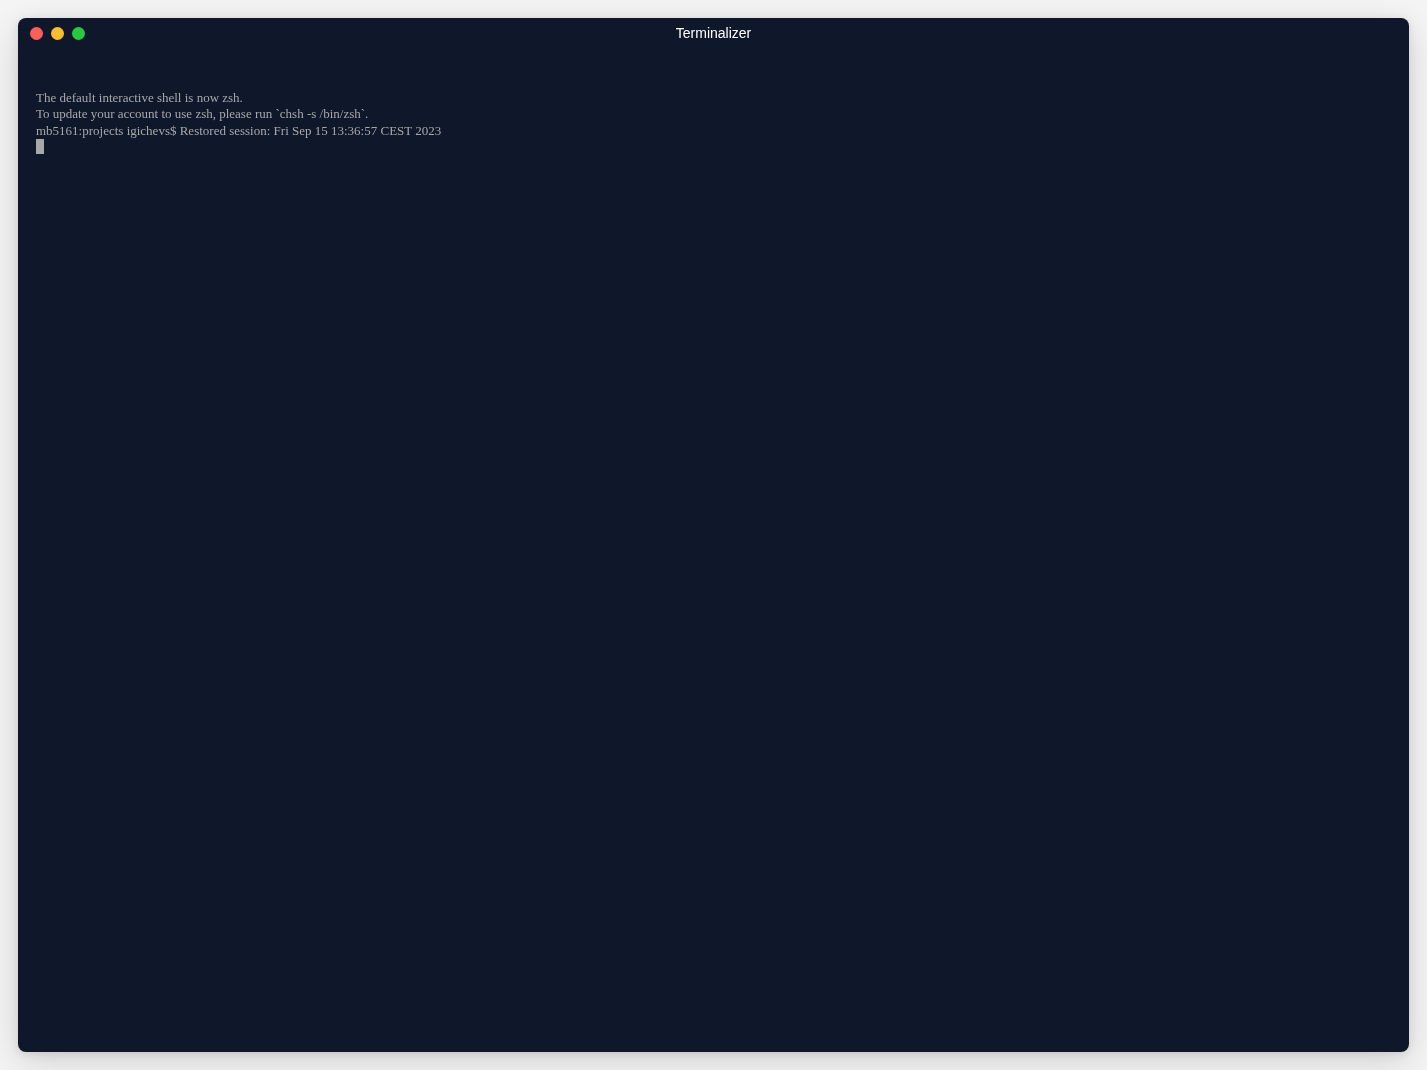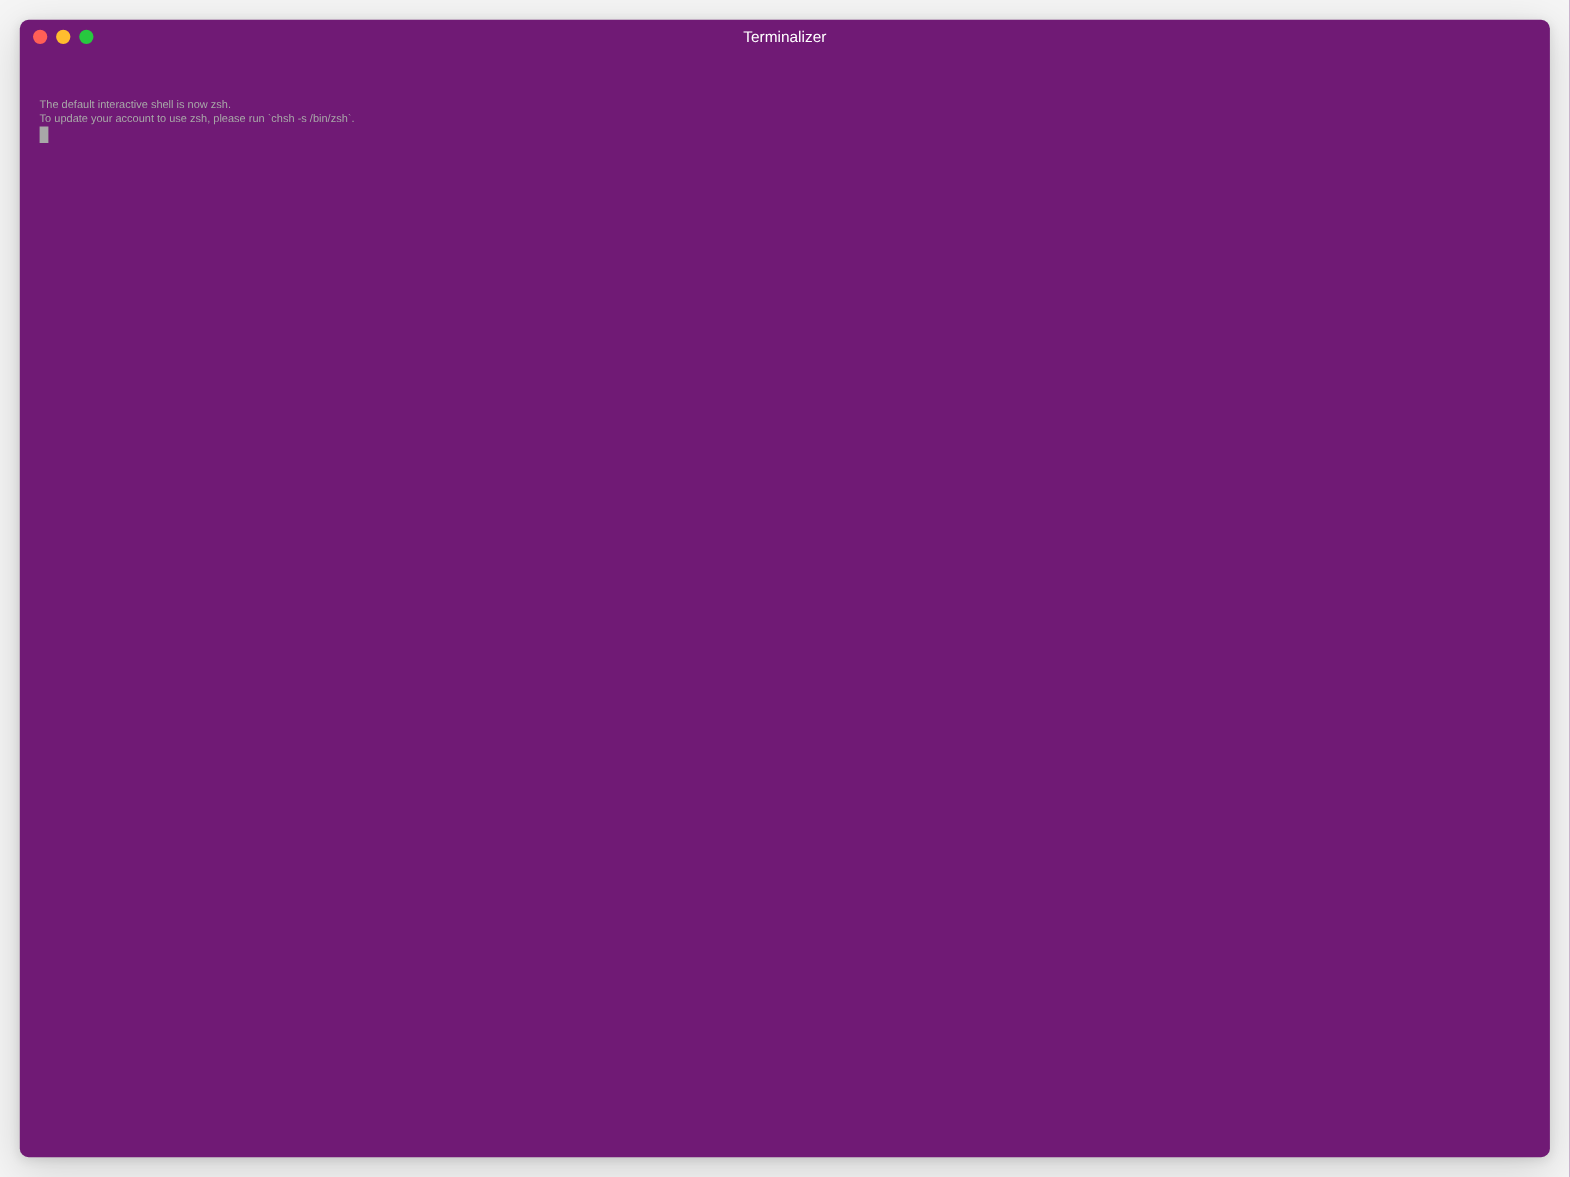--- a/index.html
+++ b/index.html
@@ -12,21 +12,21 @@
       background: #f5f5f5;
       font-family: -apple-system, BlinkMacSystemFont, 'Segoe UI', sans-serif;
       width: 1427px;
       height: 1070px;
       padding: 18px;
     }
     
     .terminal-window {
       width: 100%;
       height: 100%;
-      background: #701a75;
+      background: #0f172a;
       border-radius: 8px;
       box-shadow: 0 10px 40px rgba(0,0,0,0.15), 0 2px 10px rgba(0,0,0,0.1);
       overflow: hidden;
       display: flex;
       flex-direction: column;
     }
     
     .title-bar {
       height: 30px;
       display: flex;
@@ -65,22 +65,22 @@
       left: 50%;
       transform: translateX(-50%);
       color: #ffffff;
       font-size: 14px;
       font-weight: 500;
     }
     
     .terminal-body {
       flex: 1;
       padding: 42px 18px 18px 18px;
-      font-family: Liberation Sans, sans-serif;
-      font-size: 10px;
+      font-family: Liberation Serif, serif;
+      font-size: 13px;
       line-height: 1.25;
       color: #a8a8a8;
       overflow: hidden;
     }
     
     .terminal-line {
       white-space: pre;
       display: block;
     }
     
@@ -109,17 +109,20 @@
     <div class="traffic-lights">
       <div class="traffic-light red"></div>
       <div class="traffic-light yellow"></div>
       <div class="traffic-light green"></div>
     </div>
     <div class="window-title">Terminalizer</div>
   </div>
   <div class="terminal-body">
     <span class="terminal-line">The default interactive shell is now zsh.</span>
     <span class="terminal-line">To update your account to use zsh, please run `chsh -s /bin/zsh`.</span>
+    <div class="prompt-line">
+      <span>mb5161:projects igichevs$ </span><span>Restored session: Fri Sep 15 13:36:57 CEST 2023</span>
+    </div>
     <div class="cursor-line">
       <span class="cursor"></span>
     </div>
   </div>
 </div>
 
 </body></html>

